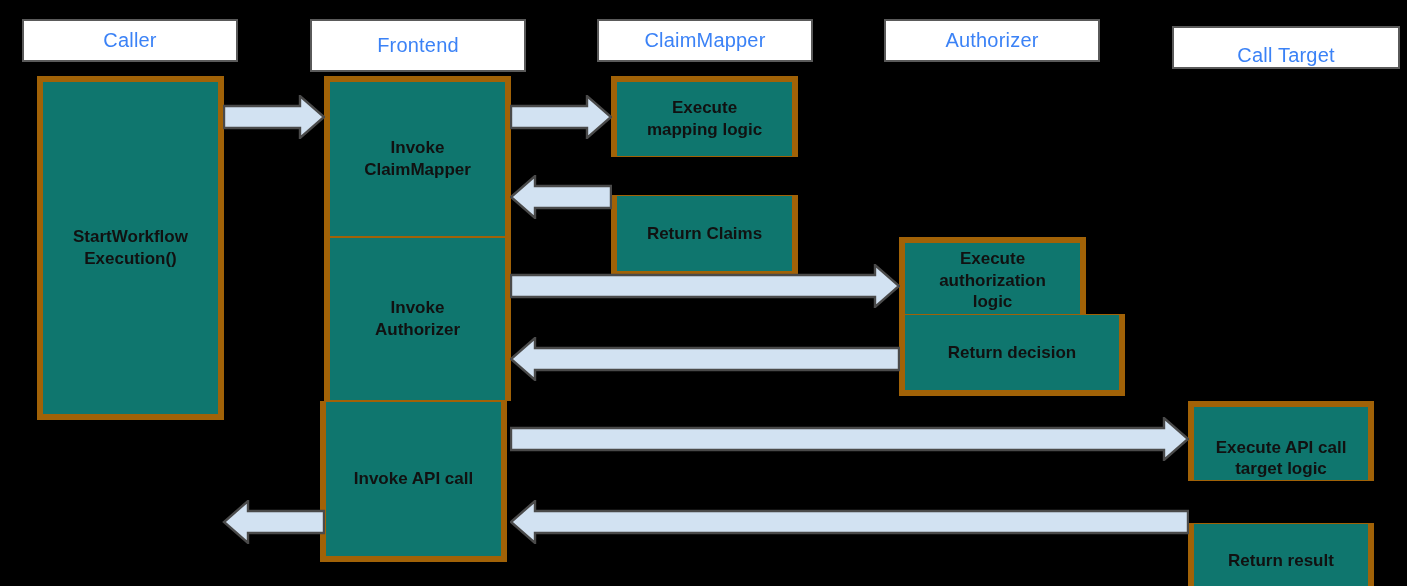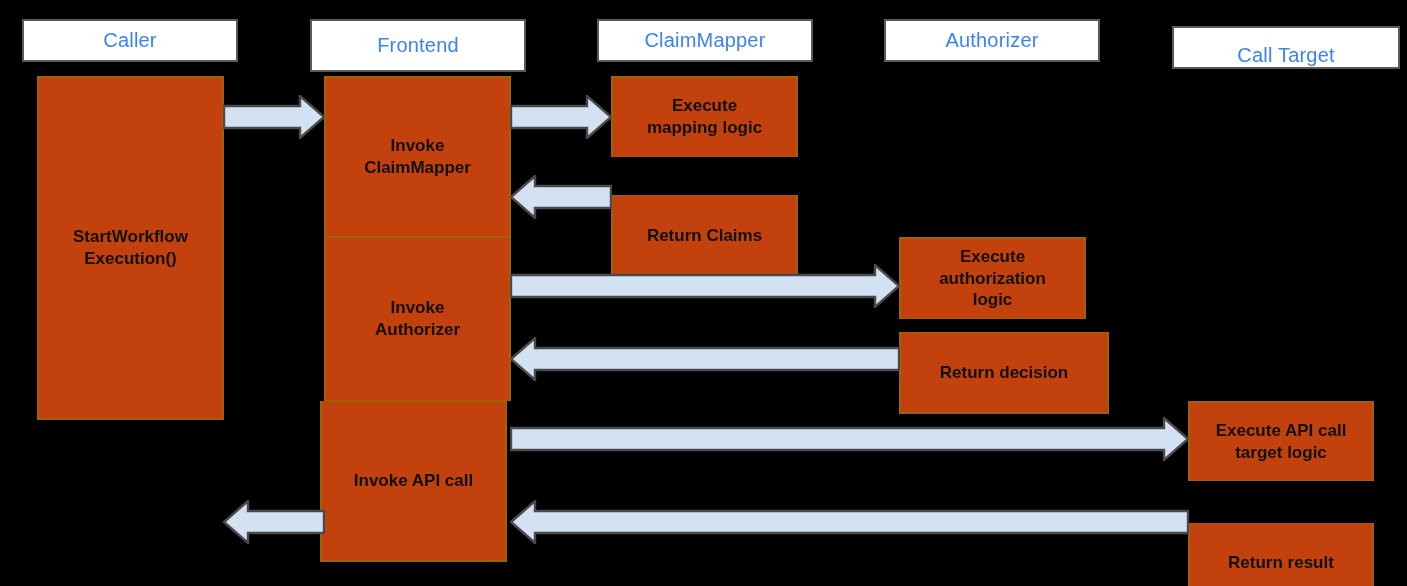--- a/index.html
+++ b/index.html
@@ -23,22 +23,22 @@
     display: flex;
     align-items: center;
     justify-content: center;
     color: #3b82f6;
     font-size: 20px;
     font-weight: 400;
     letter-spacing: 0.2px;
   }
   .act-box {
     position: absolute;
-    background: #c2410c;
-    border: 2px solid #a16207;
+    background: #0f766e;
+    border: 6px solid #a16207;
     box-sizing: border-box;
     display: flex;
     align-items: center;
     justify-content: center;
     text-align: center;
     color: #111111;
     font-size: 17px;
     font-weight: bold;
     line-height: 1.28;
     padding: 0 8px;
@@ -88,25 +88,25 @@
   <div class="act-box topcut" style="left:611px; top:76px; width:187px; height:81px;">
     <span>Execute<br>mapping logic</span>
   </div>
   <div class="act-box mid" style="left:611px; top:157px; width:187px; height:82px;margin-top:38px;">
     <span>Return Claims</span>
   </div>
 
   <div class="act-box topcut" style="left:899px; top:237px; width:187px; height:82px;">
     <span>Execute<br>authorization<br>logic</span>
   </div>
-  <div class="act-box mid" style="left:899px; top:332px; width:210px; height:82px;">
+  <div class="act-box mid" style="left:899px; top:314px; width:226px; height:82px;">
     <span>Return decision</span>
   </div>
 
-  <div class="act-box topcut" style="left:1188px; top:401px; width:186px; height:80px;">
+  <div class="act-box topcut" style="left:1188px; top:401px; width:186px; height:80px;align-items:flex-end;">
     <span>Execute API call<br>target logic</span>
   </div>
   <div class="act-box mid" style="left:1188px; top:481px; width:186px; height:81px;margin-top:42px;">
     <span>Return result</span>
   </div>
 
   <div class="arrow" style="left:223px; top:95px;">
     <svg width="102" height="44" viewBox="0 0 102 44">
       <polygon points="1,11 77,11 77,1 101,22 77,43 77,33 1,33" fill="#d2e2f2" stroke="#4a4a4a" stroke-width="2.4" stroke-linejoin="miter"></polygon>
     </svg>

